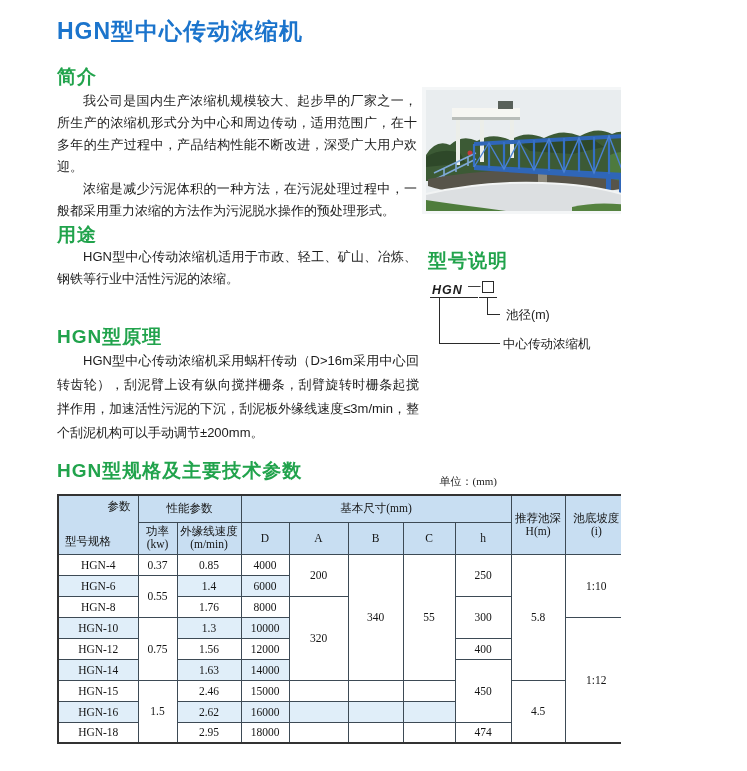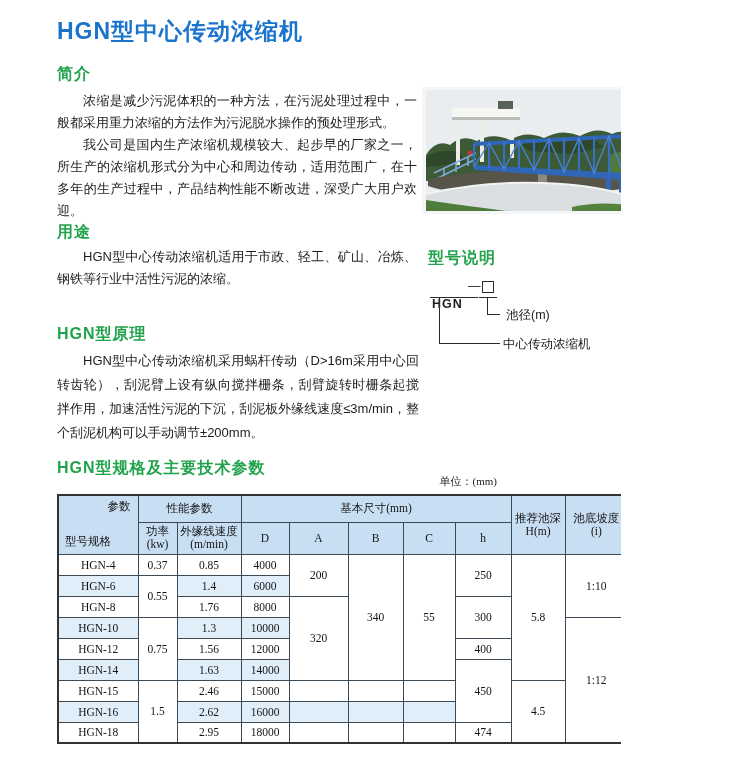--- a/index.html
+++ b/index.html
@@ -10,40 +10,40 @@
     --border-dark:#3d4a55;
   }
   *{box-sizing:border-box;margin:0;padding:0;}
   html,body{background:#ffffff;}
   body{font-family:"Liberation Sans","DejaVu Sans",sans-serif;}
   .page{position:relative;width:621px;height:771px;background:#ffffff;overflow:hidden;}
 
   .page-title{position:absolute;left:57px;top:16px;font-size:23px;font-weight:bold;
     color:var(--title-blue);letter-spacing:1px;}
 
-  .sec-heading{position:absolute;font-size:16px;font-weight:bold;color:var(--heading-green);letter-spacing:1px;}
+  .sec-heading{position:absolute;font-size:19px;font-weight:bold;color:var(--heading-green);letter-spacing:1px;}
   .h-intro{left:57px;top:64px;}
   .h-usage{left:57px;top:222px;}
   .h-model{left:428px;top:248px;}
   .h-principle{left:57px;top:324px;}
   .h-specs{left:57px;top:458px;}
 
   .para{position:absolute;left:57px;width:360px;font-size:13px;line-height:22px;color:#1c1c1c;
     text-align:justify;}
   .para p{text-indent:2em;margin:0;}
   .p-intro{top:90px;}
   .p-usage{top:246px;}
   .p-principle{top:349px;width:362px;line-height:24px;}
 
   .photo{position:absolute;left:422px;top:87px;width:210px;height:127px;}
 
   
   .model-legend{position:absolute;left:430px;top:279px;width:215px;height:80px;
     font-size:12.5px;color:#1c1c1c;}
-  .model-legend .code{position:absolute;left:2px;top:18px;font-weight:bold;letter-spacing:1px;}
+  .model-legend .code{position:absolute;left:2px;top:4px;font-weight:bold;letter-spacing:1px;font-style:italic;}
   .model-legend .dash{position:absolute;left:38px;top:0;}
   .model-legend .box{position:absolute;left:52px;top:2px;width:12px;height:12px;border:1.5px solid #2a2a2a;}
   .ml-line{position:absolute;background:#2a2a2a;}
   .ul-code{left:0;top:18px;width:48px;height:1px;}
   .ul-box{left:49px;top:18px;width:18px;height:1px;}
   .vl-box{left:57px;top:19px;width:1px;height:16px;}
   .hl-box{left:57px;top:35px;width:13px;height:1px;}
   .vl-code{left:9px;top:19px;width:1px;height:46px;}
   .hl-code{left:9px;top:64px;width:61px;height:1px;}
   .lbl-box{position:absolute;left:76px;top:28px;}
@@ -71,22 +71,22 @@
 </style>
 </head>
 <body>
 
 <div class="page">
 
   <div class="page-title">HGN型中心传动浓缩机</div>
 
   <div class="sec-heading h-intro">简介</div>
   <div class="para p-intro">
+    <p>我公司是国内生产浓缩机规模较大、起步早的厂家之一，所生产的浓缩机形式分为中心和周边传动，适用范围广，在十多年的生产过程中，产品结构性能不断改进，深受广大用户欢迎。</p>
     <p>浓缩是减少污泥体积的一种方法，在污泥处理过程中，一般都采用重力浓缩的方法作为污泥脱水操作的预处理形式。</p>
-    <p>我公司是国内生产浓缩机规模较大、起步早的厂家之一，所生产的浓缩机形式分为中心和周边传动，适用范围广，在十多年的生产过程中，产品结构性能不断改进，深受广大用户欢迎。</p>
   </div>
 
   <svg class="photo" viewBox="0 0 210 127" xmlns="http://www.w3.org/2000/svg">
     <rect x="0" y="0" width="210" height="127" fill="#f4f6f7"></rect>
     <rect x="4" y="3" width="202" height="121" fill="#e9edef"></rect>
 
     <path d="M4 68 Q14 52 28 58 Q40 47 55 54 Q70 45 88 53 Q104 43 122 51 Q140 41 158 49 Q175 39 190 47 Q198 43 206 46 L206 94 L4 94 Z" fill="#3c5a35"></path>
     <path d="M100 58 Q115 47 132 55 Q152 45 172 53 L182 60 L150 67 L108 64 Z" fill="#2e4829"></path>
     <path d="M4 70 Q20 60 38 66 L44 76 L4 80 Z" fill="#2e4829"></path>
 

